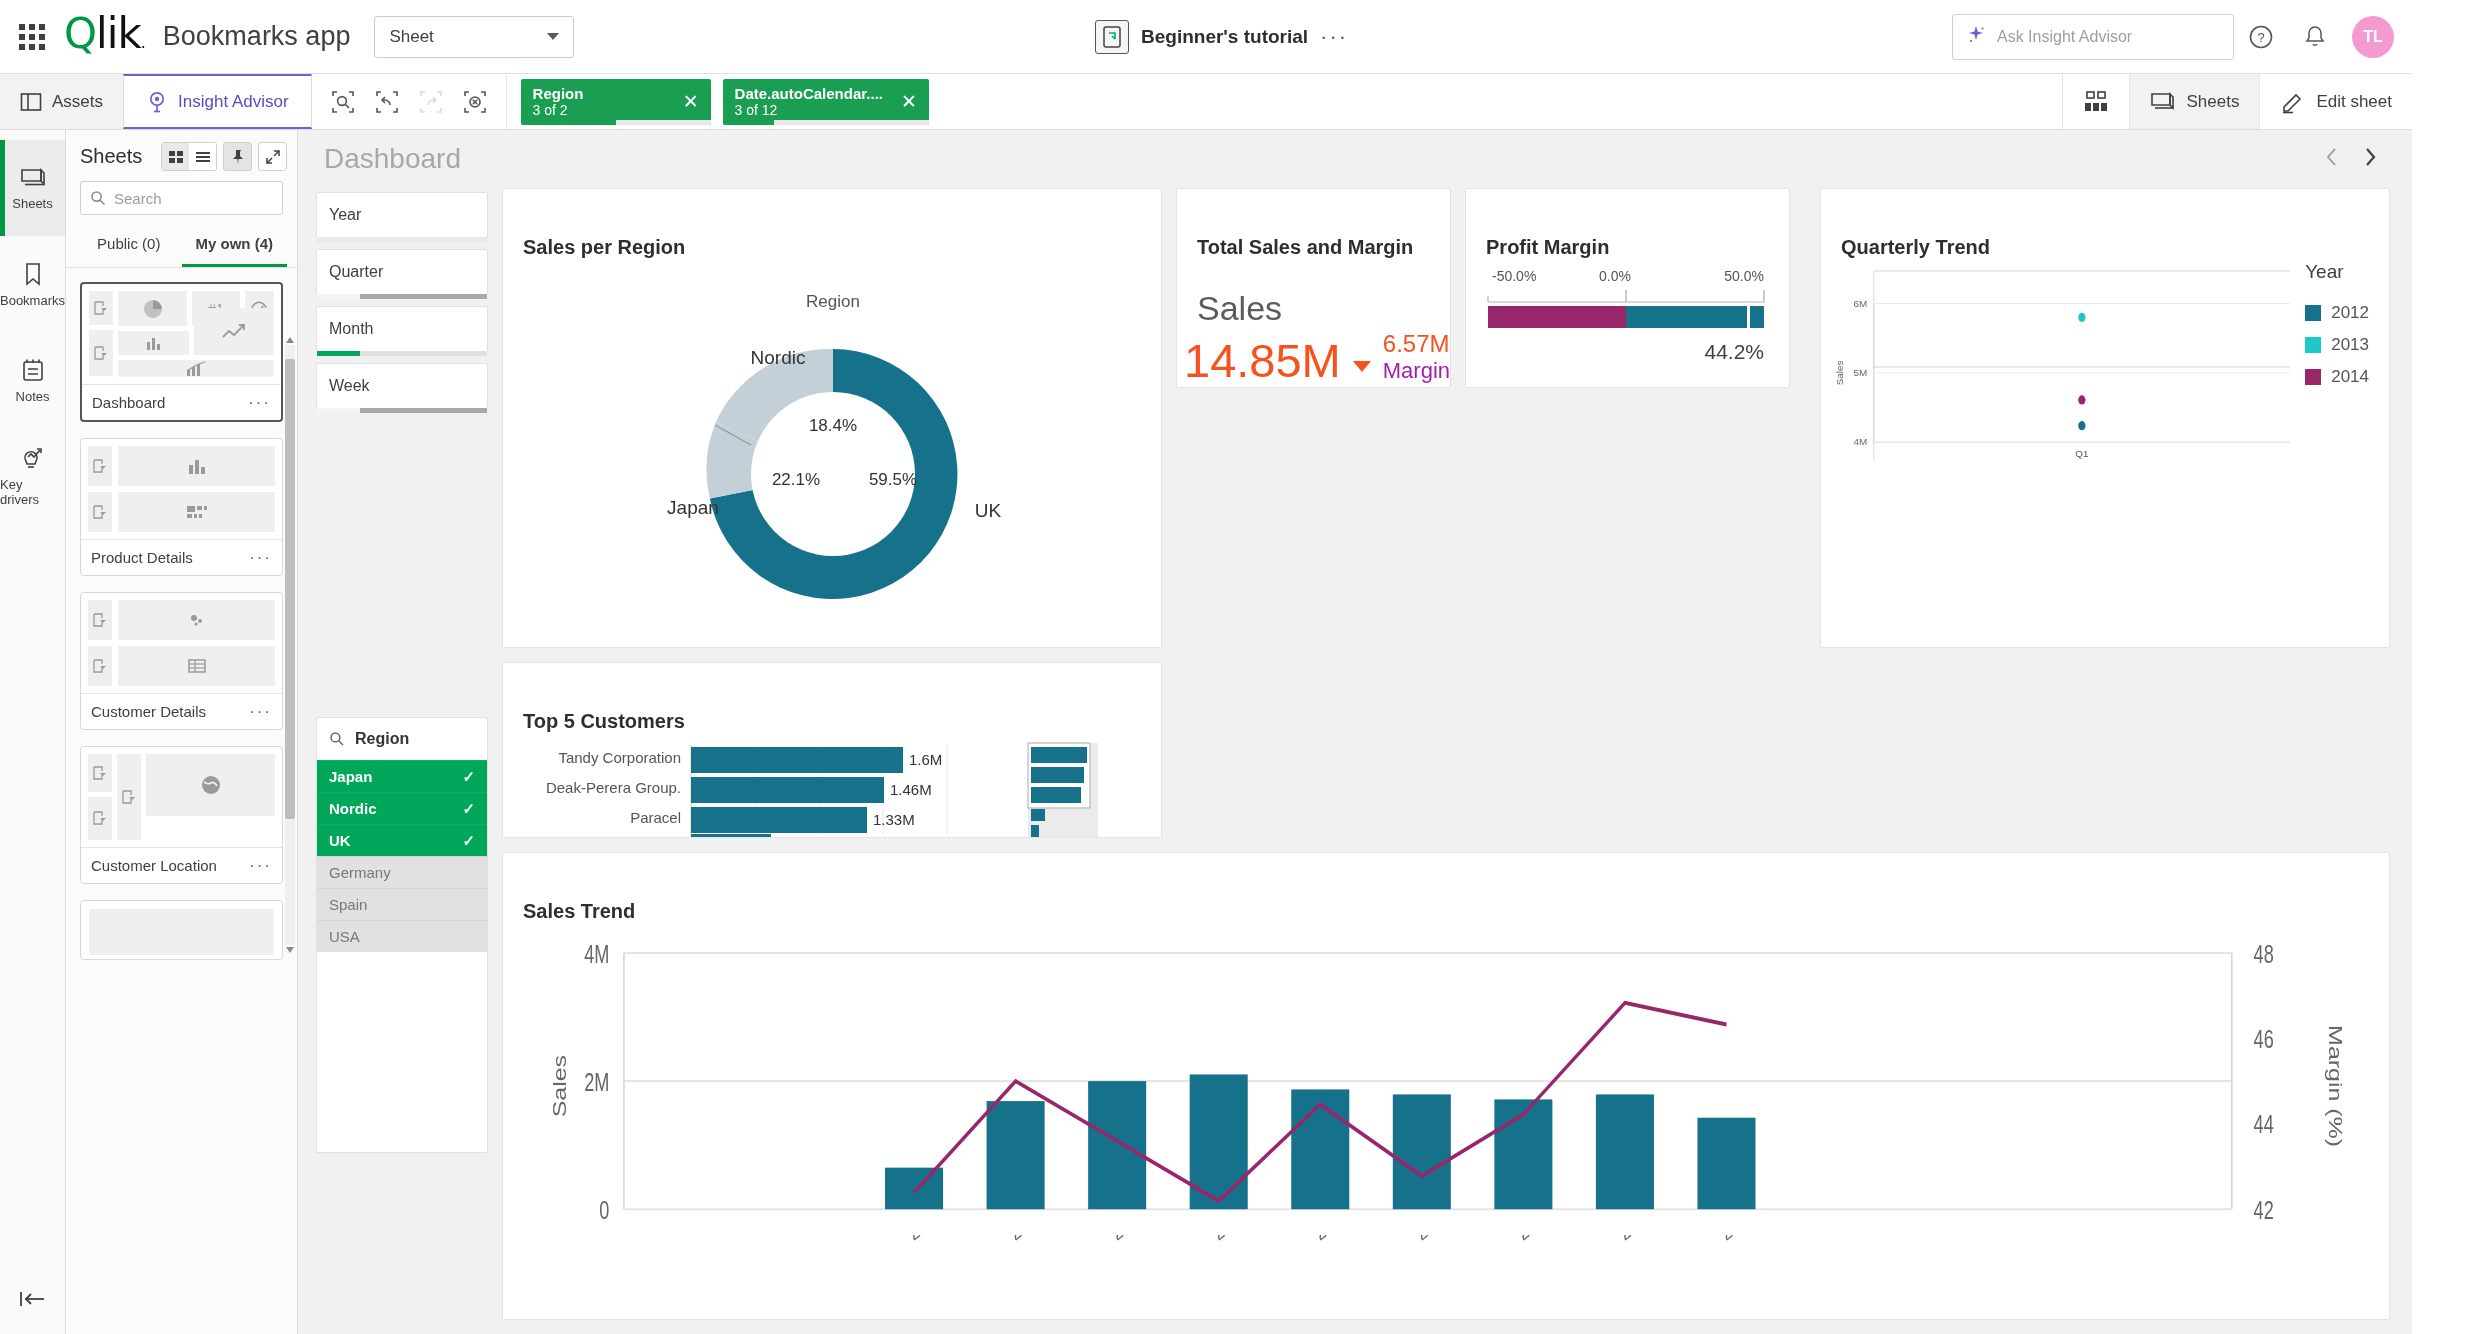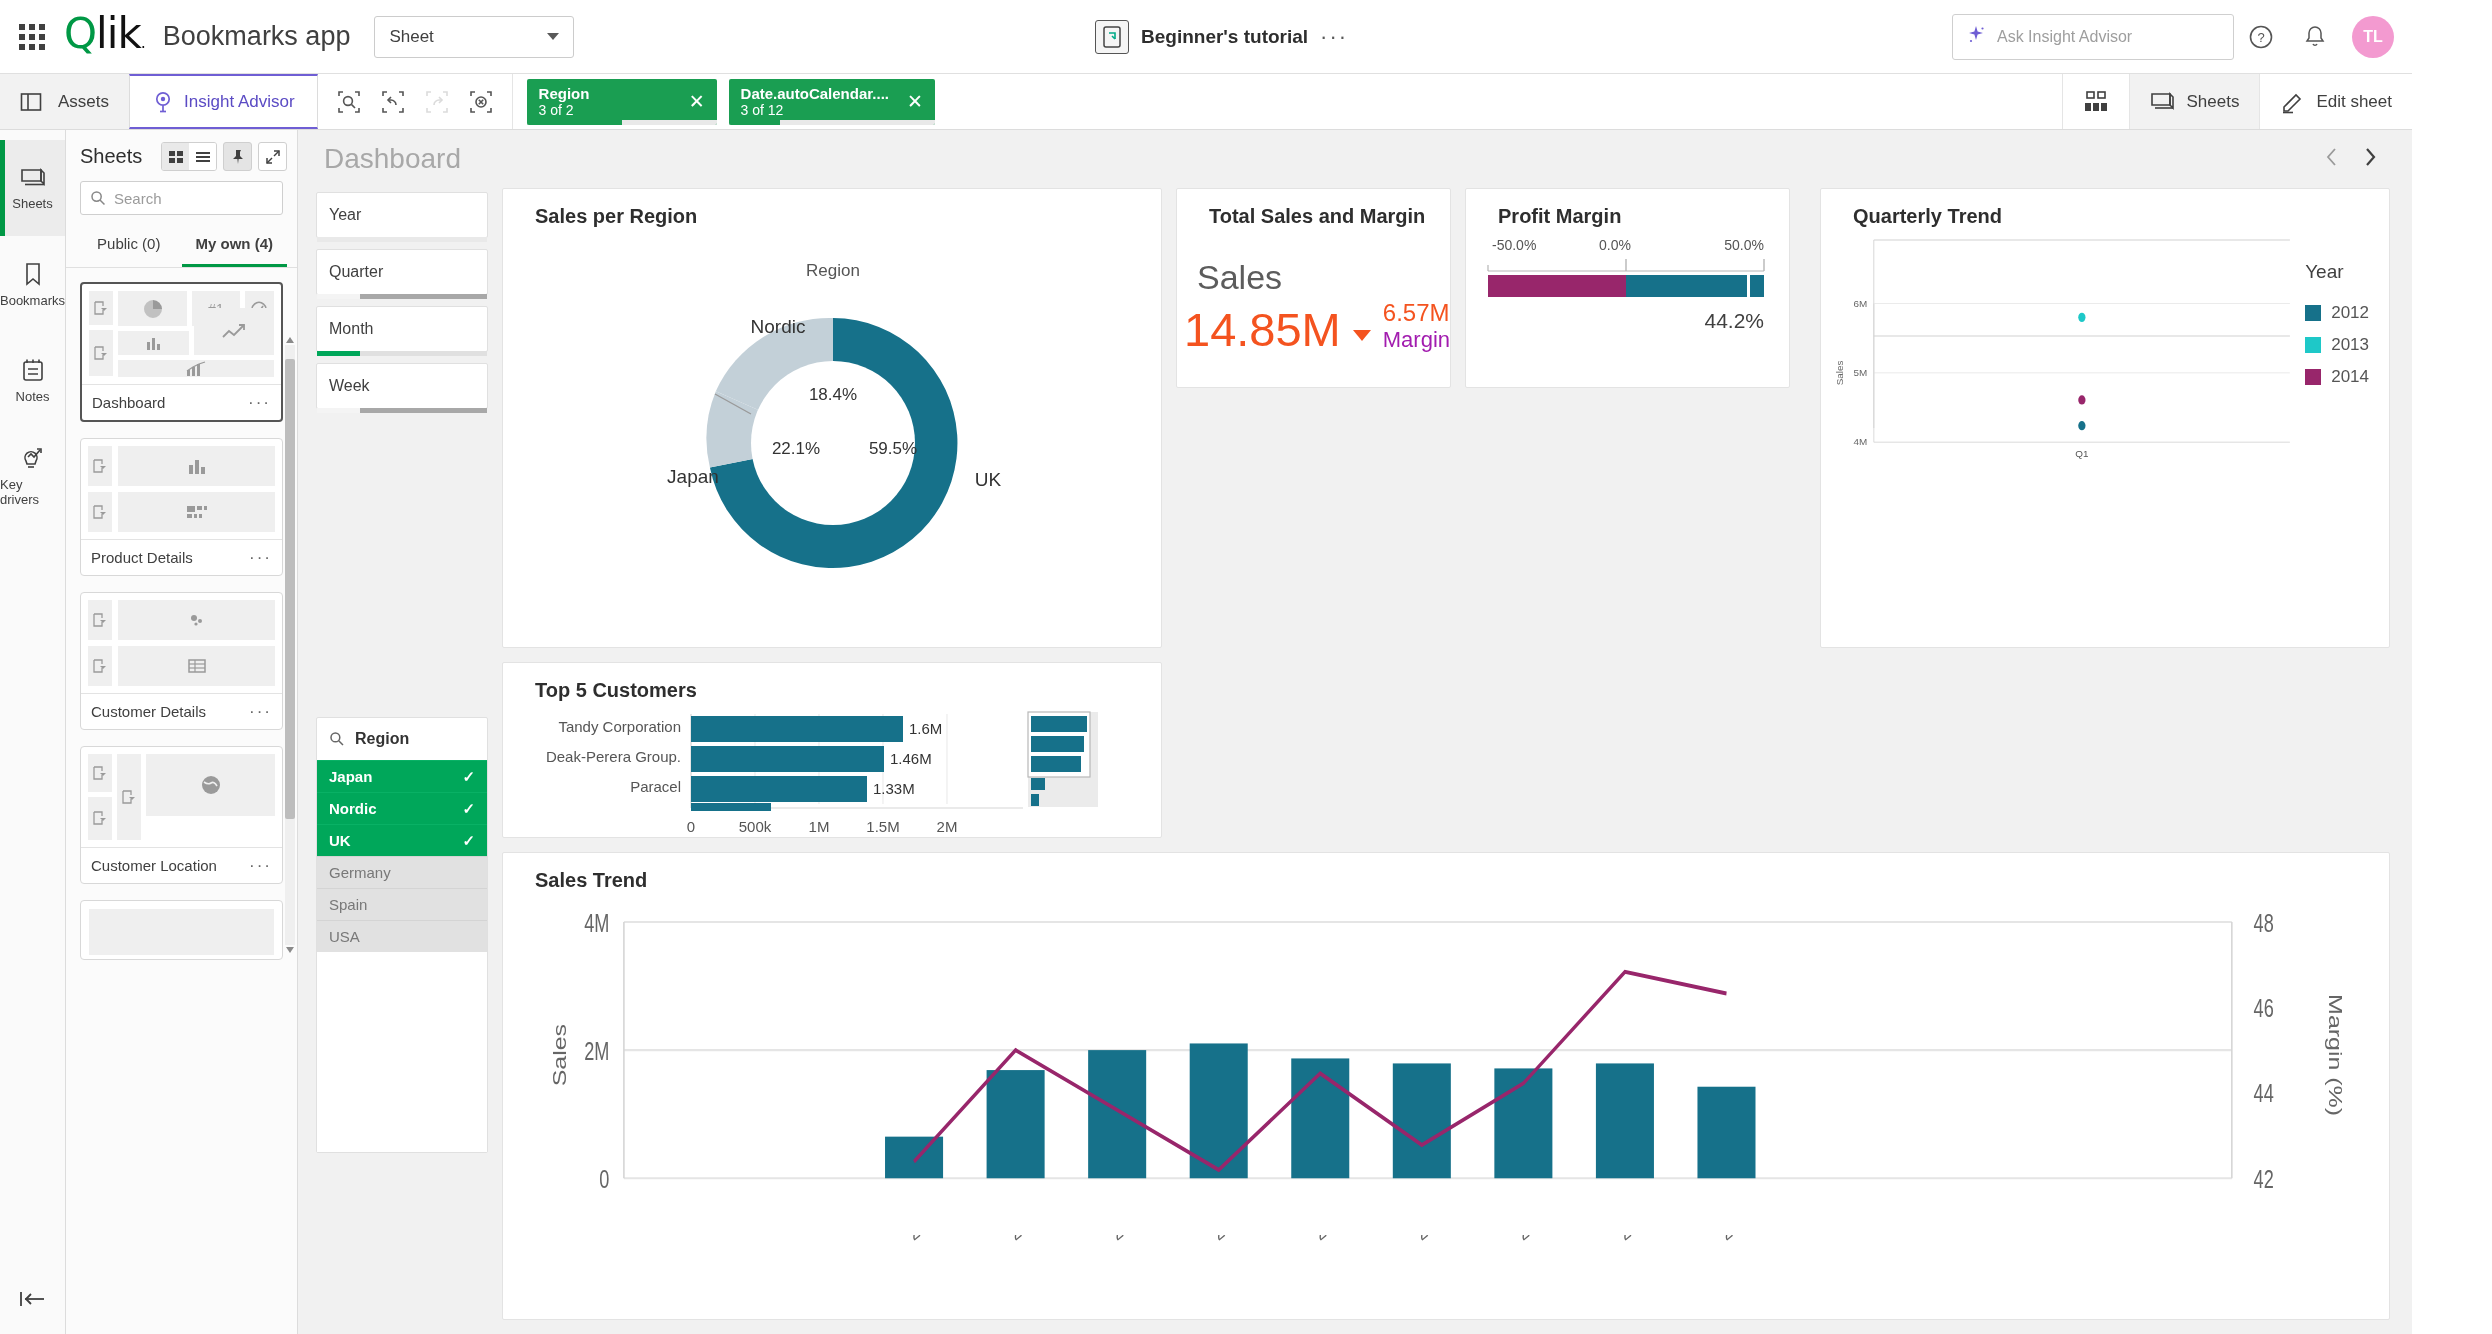--- a/index.html
+++ b/index.html
@@ -50,21 +50,21 @@
     display: flex; align-items: center; justify-content: center;
     color: #fff; font-size: 16px; font-weight: 600; margin-left: 10px; cursor:pointer;
   }
 
   
   .toolbar {
     height: 56px; flex: 0 0 56px; display: flex; align-items: stretch;
     background: #ffffff; border-bottom: 1px solid #dcdcdc;
   }
   .assets-btn {
-    display: flex; align-items: center; gap: 16px; padding: 0 20px;
+    display: flex; align-items: center; gap: 10px; padding: 0 20px;
     font-size: 17px; color: #404040; background: #f2f2f2; cursor: pointer;
   }
   .ia-btn {
     display: flex; align-items: center; gap: 10px; padding: 0 22px;
     font-size: 17px; color: #5b4bc4; cursor: pointer;
     border-left: 1px solid #dcdcdc; border-right: 1px solid #dcdcdc;
     border-top: 2px solid #6f5ed4; border-bottom: 2px solid #6f5ed4;
     background:#fff;
   }
   .sel-tools { display: flex; align-items: center; gap: 6px; padding: 0 12px; border-right:1px solid #e5e5e5;}
@@ -162,21 +162,21 @@
   .lb-item { height: 32px; display: flex; align-items: center; padding: 0 12px; font-size: 15px;
      border-top: 1px solid #f0f0f0; cursor: pointer; }
   .lb-item.sel { background: #00a75a; color: #fff; font-weight: bold; border-top-color:#09b165;}
   .lb-item.alt { background: #e1e1e1; color: #787878; border-top-color:#d4d4d4;}
   .lb-item .ck { margin-left: auto; font-size: 15px; }
 
   
   .charts { flex: 1 1 auto; display: flex; flex-direction: column; gap: 14px; min-width: 0; }
   .row { display: flex; gap: 14px; min-height: 0; }
   .card { background: #fff; border: 1px solid #e3e3e3; border-radius: 2px; position: relative; overflow: hidden; }
-  .card h2 { font-size: 20px; font-weight: bold; color: #2e2e2e; padding: 16px 0 0 32px; }
+  .card h2 { font-size: 20px; font-weight: bold; color: #2e2e2e; padding: 16px 0 0 20px; margin-top: 31px; }
   svg text { font-family: "Liberation Sans", sans-serif; }
 
   .kpi-sales-label { font-size: 34px; color: #5c5c5c; padding: 0 0 2px 20px; }
   .kpi-row { display: flex; align-items: flex-end; padding-left: 7px; gap: 12px; }
   .kpi-main { font-size: 47px; color: #f4531f; line-height: 1; }
   .kpi-tri { width:0;height:0;border-left:9px solid transparent;border-right:9px solid transparent;border-top:11px solid #f4531f; margin-bottom:12px;}
   .kpi-sec { display: flex; flex-direction: column; }
   .kpi-sec .v { font-size: 24px; color: #f4531f; line-height: 1.15; }
   .kpi-sec .l { font-size: 22px; color: #a21caf; }
 

